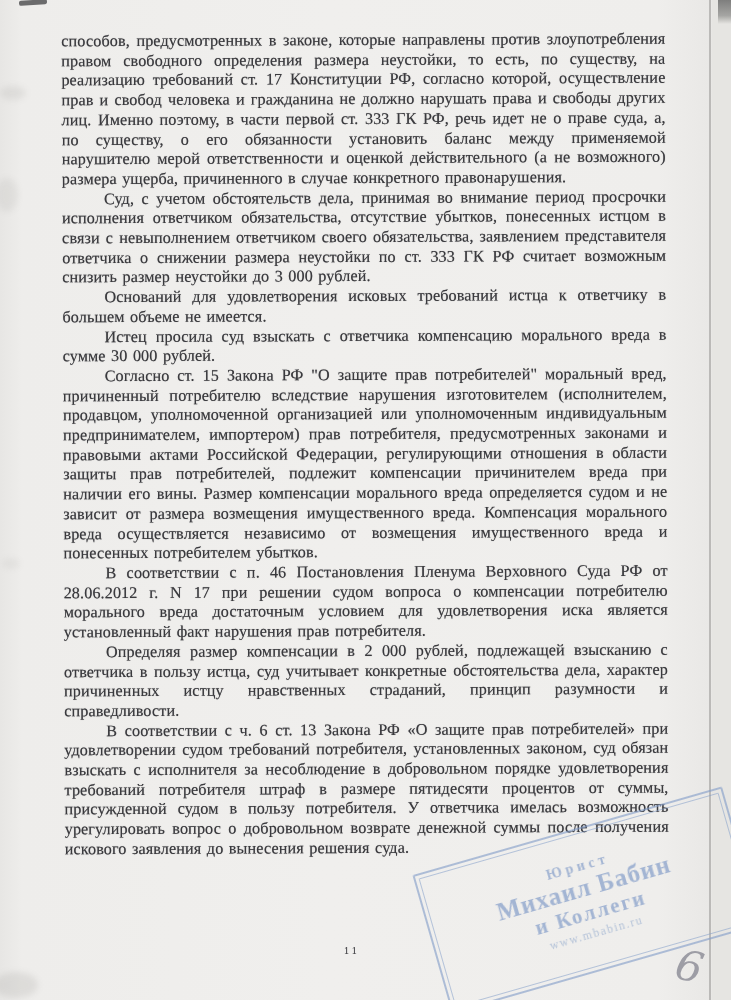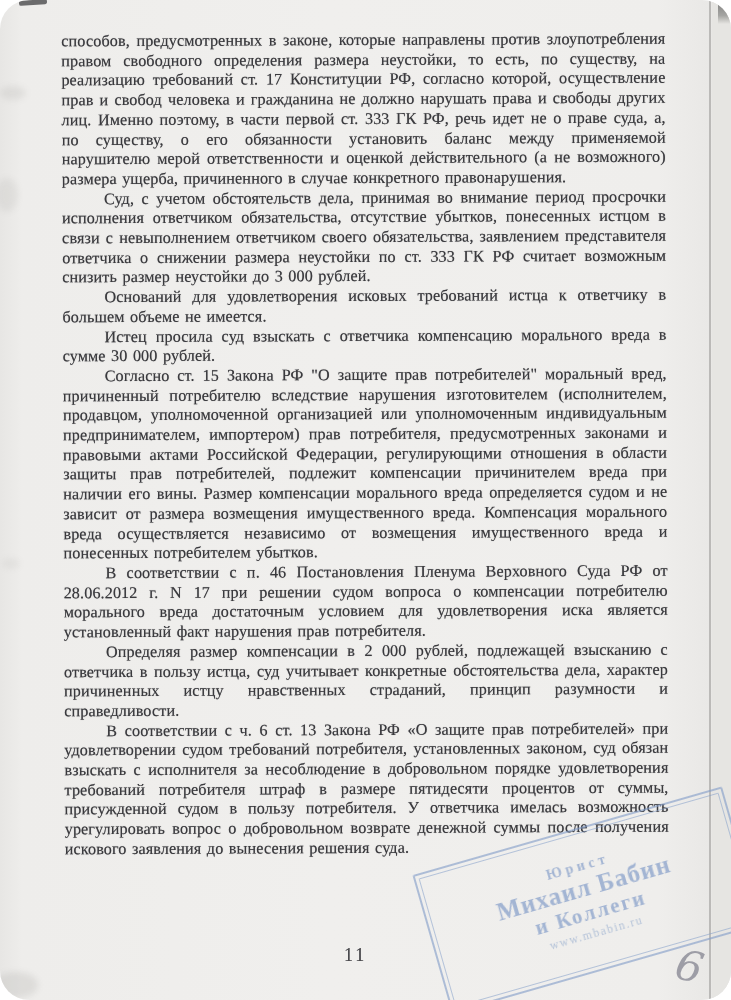--- a/index.html
+++ b/index.html
@@ -7,21 +7,20 @@
     width: 731px; height: 1000px;
     font-family: "Liberation Serif", serif;
     overflow: hidden;
   }
   .scan-page {
     position: relative;
     width: 731px; height: 1000px;
     background:
       linear-gradient(90deg, #e7e6e4 0%, #eeedeb 3%, #f0efed 45%, #efeeec 90%, #e9e8e6 97%, #e3e2e0 100%);
     overflow: hidden;
-    border-radius: 29px;
   }
   
   .text-block {
     position: absolute;
     left: 63px; top: 31px;
     width: 604px;
     transform: rotate(-0.25deg);
     color: #3a3a3e;
     font-size: 16.2px;
     line-height: 19.7px;
@@ -31,21 +30,21 @@
     text-shadow: 0 0 0.7px rgba(58,58,62,0.65);
     hyphens: none;
   }
   .text-block p { margin: 0; text-indent: 42px; }
   .text-block p.no-indent { text-indent: 0; }
   
   .page-number {
     position: absolute;
     left: 344px; top: 945px;
     width: 40px;
-    font-size: 18px;
+    font-size: 10px;
     letter-spacing: 3px;
     color: #4a4a4e;
     text-shadow: 0 0 0.6px rgba(70,70,74,0.7);
   }
   
   .handwritten {
     position: absolute;
     left: 676px; top: 942px;
     font-family: "DejaVu Serif", serif;
     font-style: italic;

